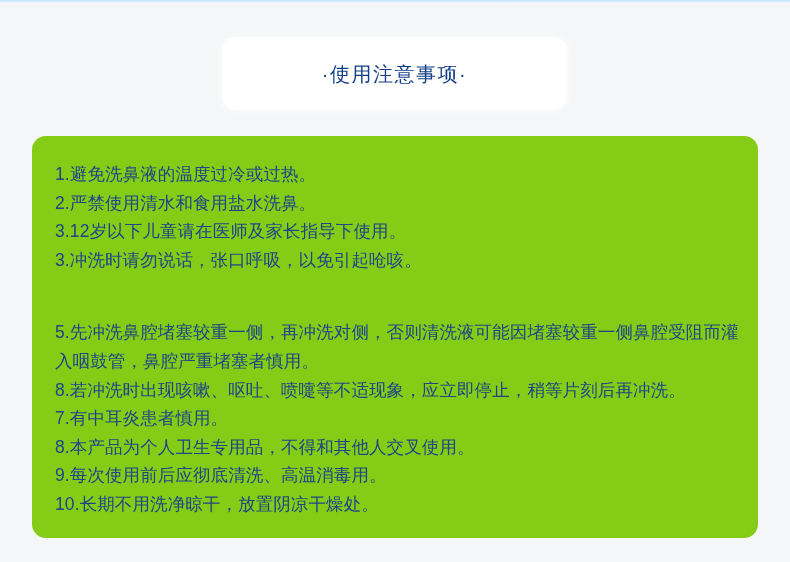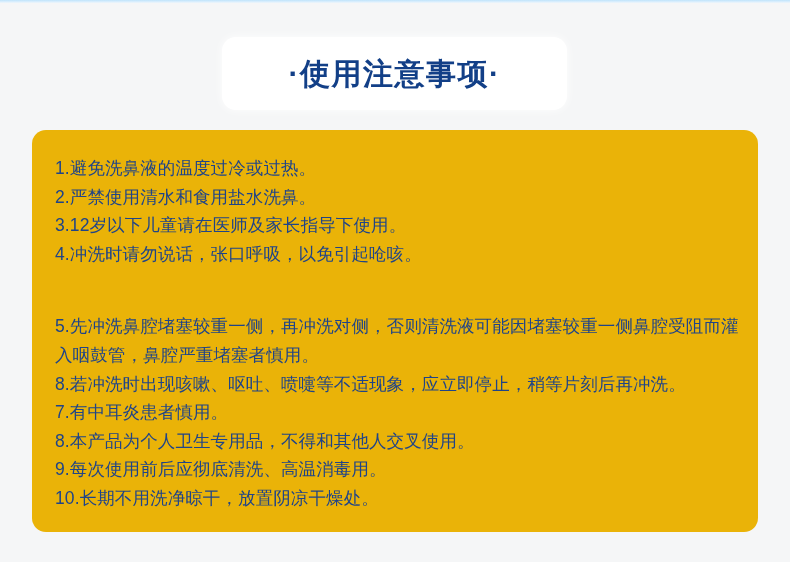--- a/index.html
+++ b/index.html
@@ -36,33 +36,33 @@
     height: 73px;
     background: #ffffff;
     border-radius: 14px;
     display: flex;
     align-items: center;
     justify-content: center;
     box-shadow: 0 0 10px rgba(255,255,255,0.9);
   }
   .header-title {
     color: #123f87;
-    font-size: 30px;
-    font-weight: bold;
+    font-size: 20px;
+    font-weight: normal;
     letter-spacing: 1.5px;
     line-height: 1;
     white-space: nowrap;
   }
   .body-card {
     position: absolute;
     left: 32px;
-    top: 130px;
+    top: 136px;
     width: 726px;
     height: 402px;
-    background: #eab308;
+    background: #84cc16;
     border-radius: 14px;
   }
   .notes-list {
     position: absolute;
     left: 23px;
     top: 24px;
     right: 10px;
     margin: 0;
     padding: 0;
     list-style: none;
@@ -90,21 +90,21 @@
 
   <div class="header-card">
     <div class="header-title">·使用注意事项·</div>
   </div>
 
   <div class="body-card">
     <ul class="notes-list">
       <li class="note-item">1.避免洗鼻液的温度过冷或过热。</li>
       <li class="note-item">2.严禁使用清水和食用盐水洗鼻。</li>
       <li class="note-item">3.12岁以下儿童请在医师及家长指导下使用。</li>
-      <li class="note-item">4.冲洗时请勿说话，张口呼吸，以免引起呛咳。</li>
+      <li class="note-item">3.冲洗时请勿说话，张口呼吸，以免引起呛咳。</li>
       <li class="note-item wrap">5.先冲洗鼻腔堵塞较重一侧，再冲洗对侧，否则清洗液可能因堵塞较重一侧鼻腔受阻而灌入咽鼓管，鼻腔严重堵塞者慎用。</li>
       <li class="note-item">8.若冲洗时出现咳嗽、呕吐、喷嚏等不适现象，应立即停止，稍等片刻后再冲洗。</li>
       <li class="note-item">7.有中耳炎患者慎用。</li>
       <li class="note-item">8.本产品为个人卫生专用品，不得和其他人交叉使用。</li>
       <li class="note-item">9.每次使用前后应彻底清洗、高温消毒用。</li>
       <li class="note-item">10.长期不用洗净晾干，放置阴凉干燥处。</li>
     </ul>
   </div>
 
 </div>

